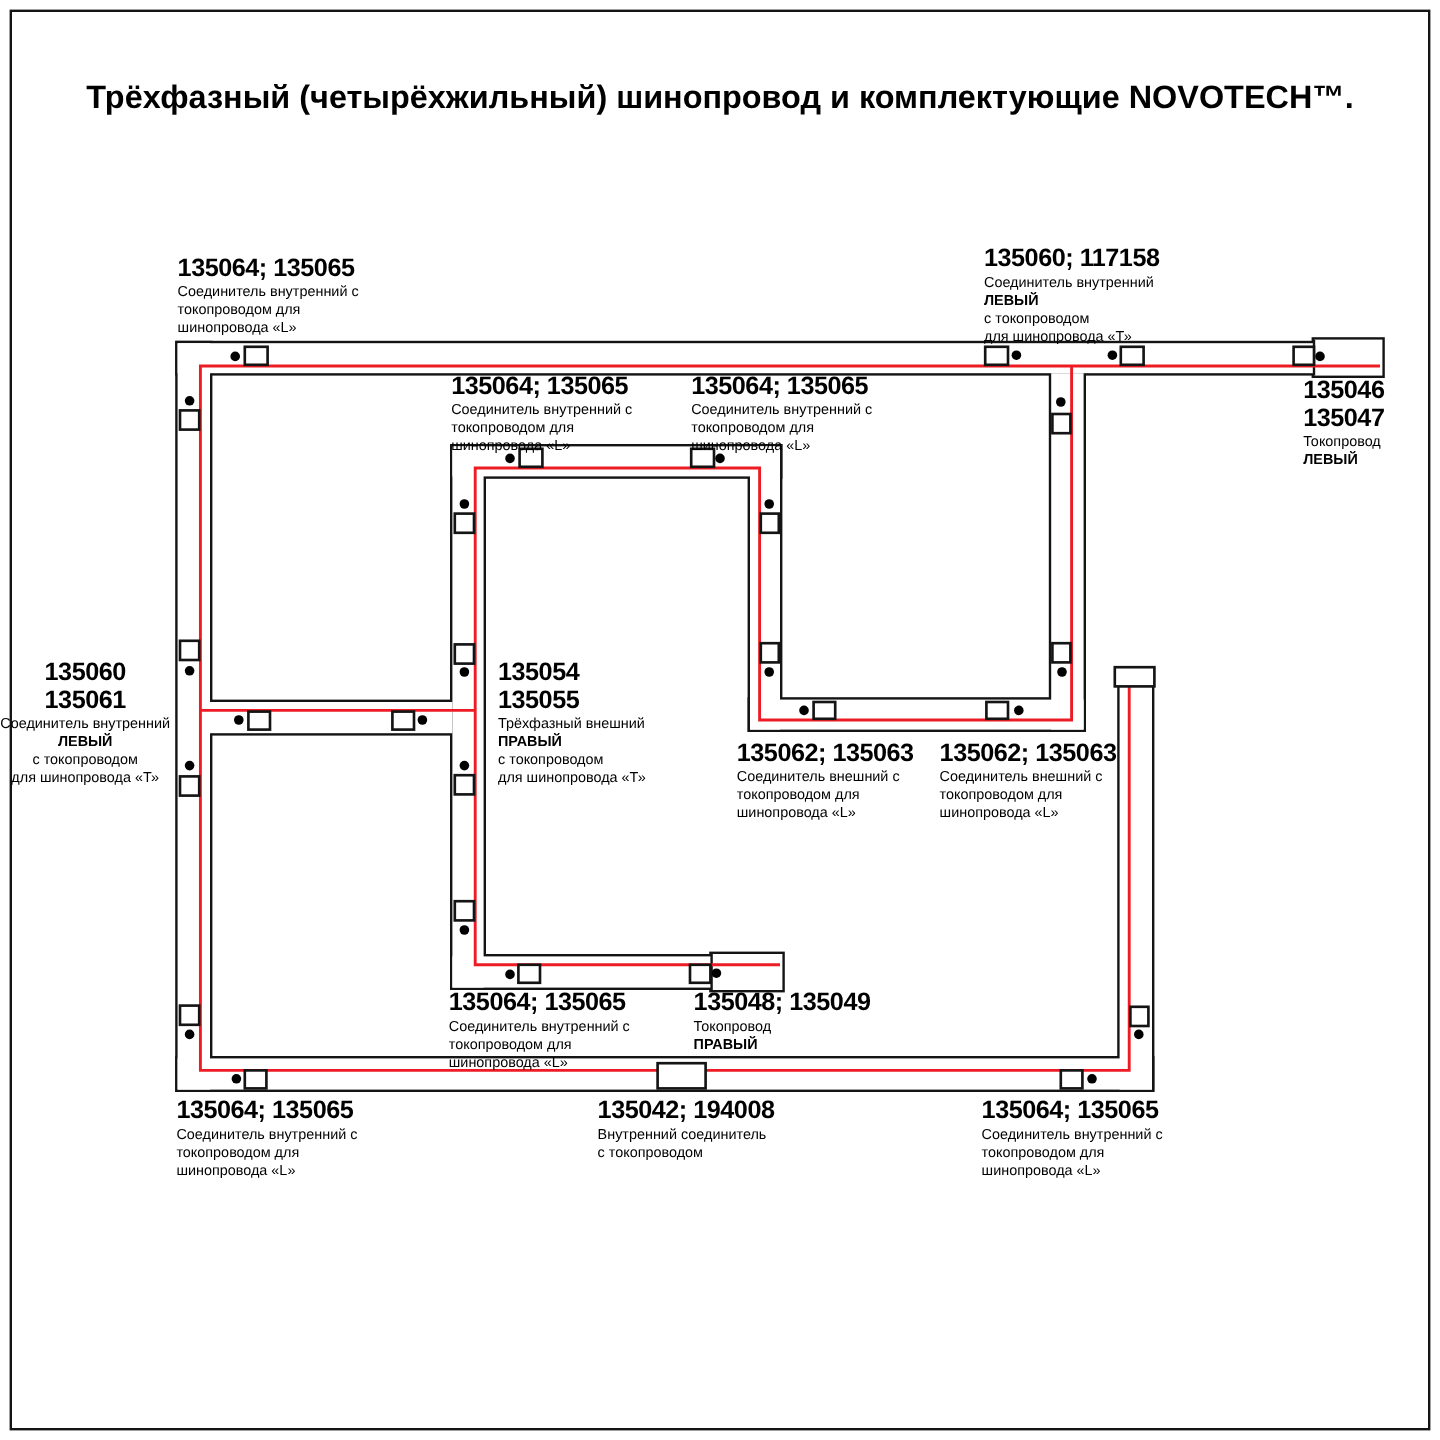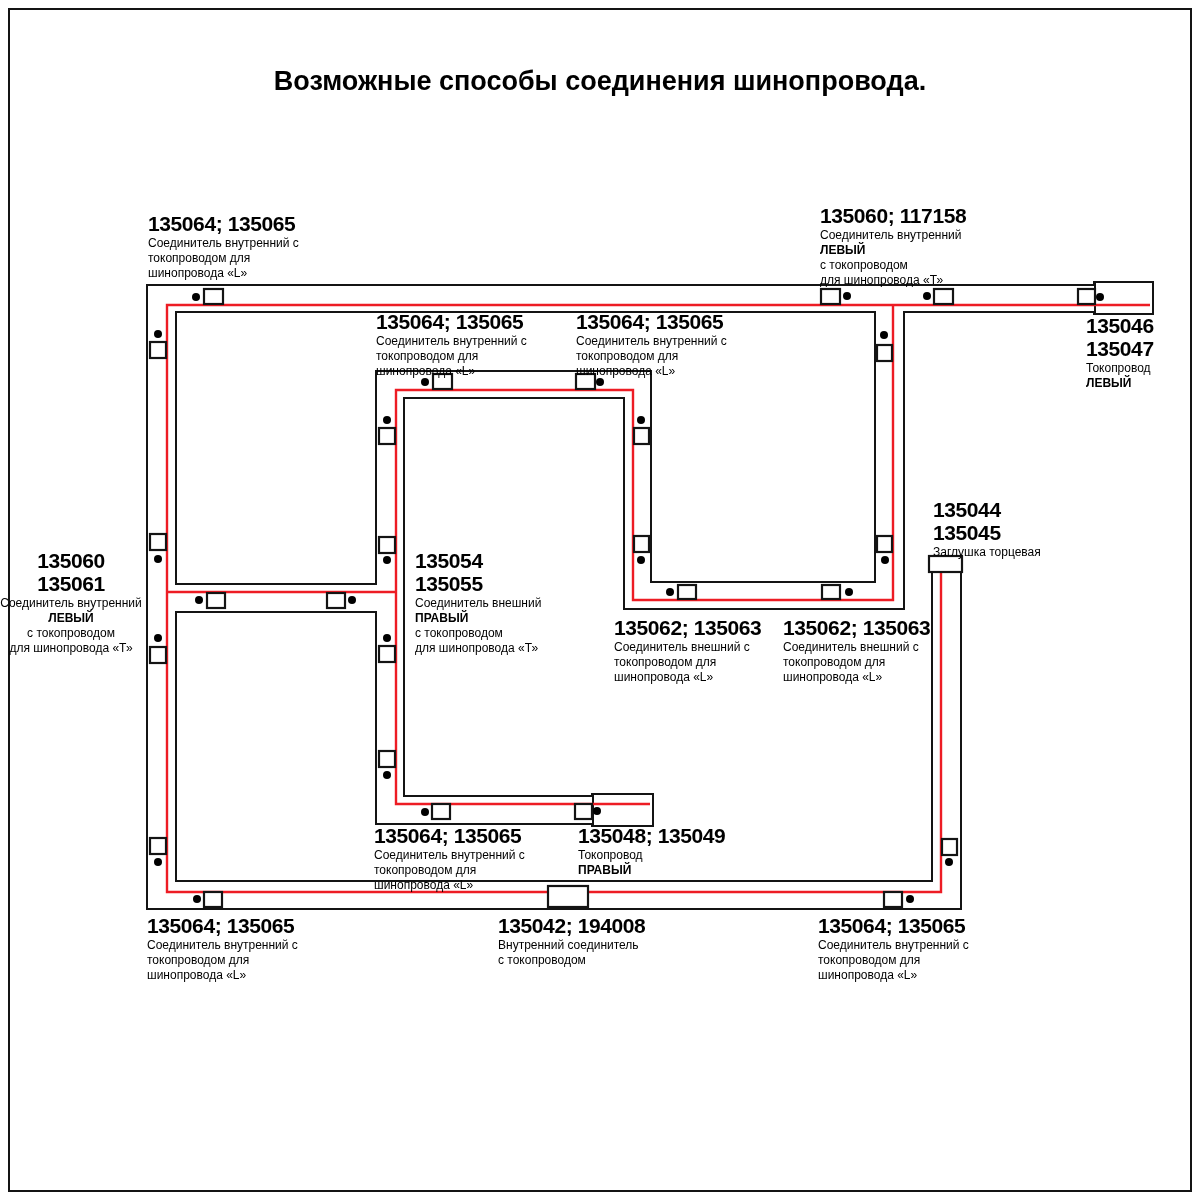--- a/index.html
+++ b/index.html
@@ -15,21 +15,21 @@
   .b{font-weight:bold;}
   svg{position:absolute;left:0;top:0;}
 </style>
 </head>
 <body>
 
 <div class="stage">
   <div class="frame"></div>
 
   <div class="title">
-    <div>Возможные способы соединения шинопровода.</div>
+    <div>Трёхфазный (четырёхжильный) шинопровод и комплектующие NOVOTECH™.</div>
   </div>
 
   <svg width="1200" height="1200" viewBox="0 0 1200 1200">
     <defs>
       <g id="bars">
         <rect x="148" y="286" width="947" height="25"></rect>
         <rect x="1095" y="283" width="57" height="30"></rect>
         <rect x="148" y="286" width="27" height="622"></rect>
         <rect x="148" y="882" width="812" height="26"></rect>
         <rect x="933" y="570" width="27" height="338"></rect>
@@ -168,31 +168,26 @@
     <div class="num">135061</div>
     <div class="dl">Соединитель внутренний</div>
     <div class="dl b">ЛЕВЫЙ</div>
     <div class="dl">с токопроводом</div>
     <div class="dl">для шинопровода «Т»</div>
   </div>
 
   <div class="lbl" style="left:415px;top:549px">
     <div class="num">135054</div>
     <div class="num">135055</div>
-    <div class="dl">Соединитель внешний</div>
+    <div class="dl">Трёхфазный внешний</div>
     <div class="dl b">ПРАВЫЙ</div>
     <div class="dl">с токопроводом</div>
     <div class="dl">для шинопровода «Т»</div>
   </div>
 
-  <div class="lbl" style="left:933px;top:498px">
-    <div class="num">135044</div>
-    <div class="num">135045</div>
-    <div class="dl">Заглушка торцевая</div>
-  </div>
 
   <div class="lbl" style="left:614px;top:616px">
     <div class="num">135062; 135063</div>
     <div class="dl">Соединитель внешний с</div>
     <div class="dl">токопроводом для</div>
     <div class="dl">шинопровода «L»</div>
   </div>
 
   <div class="lbl" style="left:783px;top:616px">
     <div class="num">135062; 135063</div>

